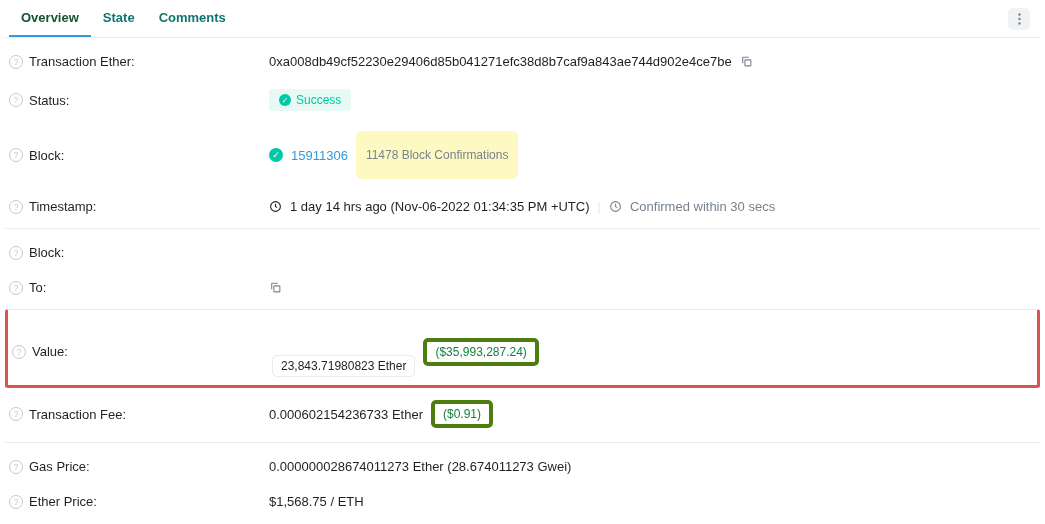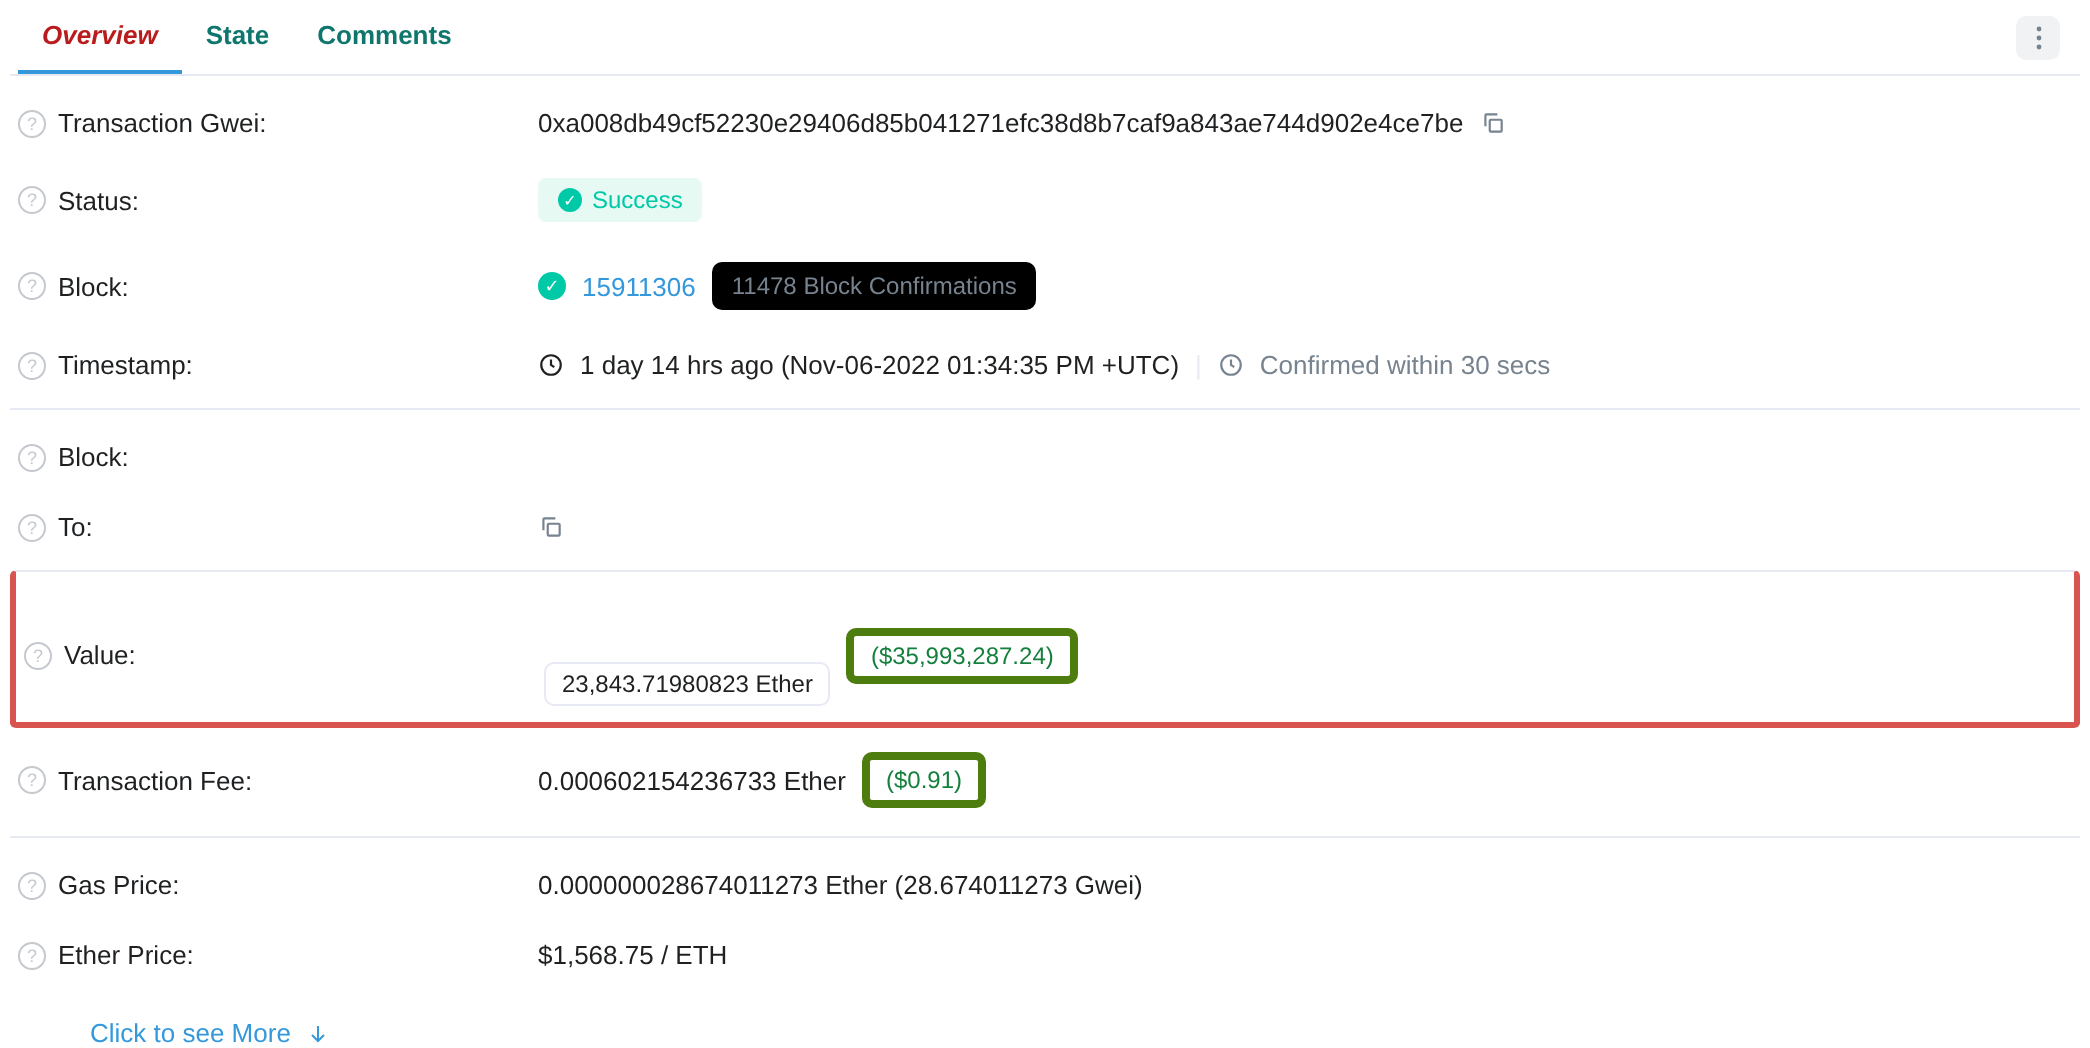--- a/index.html
+++ b/index.html
@@ -1,34 +1,34 @@
 <!DOCTYPE html>
 <html><head>
 <meta charset="utf-8">
 <style>
   * { box-sizing: border-box; margin: 0; padding: 0; }
   body { font-family: -apple-system, BlinkMacSystemFont, "Segoe UI", Helvetica, Arial, sans-serif; font-size: 13px; color: #212529; background: #fff; }
   .container { width: 1045px; padding: 0 5px; }
   .tabs { display: flex; align-items: center; border-bottom: 1px solid #e7eaf3; padding: 0 4px; position: relative; }
   .tab { padding: 10px 12px; font-size: 13px; font-weight: 700; color: #0f766e; cursor: pointer; border-bottom: 2px solid transparent; }
-  .tab.active { color: #b91c1c; border-bottom-color: #3498db; font-style: italic; }
+  .tab.active { color: #14532d; border-bottom-color: #3498db; }
   .tabs-right { margin-left: auto; padding-right: 6px; }
   .more-btn { width: 22px; height: 22px; border-radius: 5px; background: #f1f2f4; border: none; display: flex; align-items: center; justify-content: center; cursor: pointer; color: #77838f; }
   .panel { padding: 6px 0 0 0; }
   .row { display: flex; padding: 10px 4px; font-size: 13px; }
   .row.sep { border-top: 1px solid #e7eaf3; margin-top: 4px; padding-top: 16px; }
   .label { width: 260px; color: #1e2022; display: flex; align-items: center; gap: 6px; }
   .help-icon { width: 14px; height: 14px; border: 1px solid #c5c9cf; border-radius: 50%; color: #c5c9cf; font-size: 9px; line-height: 12px; text-align: center; display: inline-block; flex-shrink: 0; }
   .value { flex: 1; display: flex; align-items: center; gap: 8px; flex-wrap: wrap; color: #1e2022; }
   .link { color: #3498db; text-decoration: none; }
   .copy-icon { color: #77838f; cursor: pointer; display: inline-flex; }
   .badge-success { background: #e6f9f3; color: #00c9a7; padding: 4px 10px; border-radius: 4px; font-size: 12px; display: inline-flex; align-items: center; gap: 5px; }
   .check-circle { width: 12px; height: 12px; background: #00c9a7; border-radius: 50%; display: inline-flex; align-items: center; justify-content: center; color: #fff; font-size: 8px; }
   .check-circle-blue { width: 14px; height: 14px; background: #00c9a7; border-radius: 50%; display: inline-flex; align-items: center; justify-content: center; color: #fff; font-size: 9px; }
-  .chip { background: #000000; color: #77838f; padding: 5px 10px; border-radius: 5px; font-size: 12px; }
+  .chip { background: #fef9c3; color: #77838f; padding: 17px 10px; border-radius: 5px; font-size: 12px; }
   .chip-border { border: 1px solid #e7eaf3; color: #1e2022; padding: 3px 8px; border-radius: 5px; font-size: 12px; margin-top: 29px; }
   .chip-border-link { border: 4px solid #4d7c0f; color: #15803d; padding: 3px 8px; border-radius: 5px; font-size: 12px; }
   .sep-pipe { color: #e7eaf3; }
   .muted { color: #77838f; }
   .clock-icon { display: inline-flex; }
   .highlight-row { border: 3px solid #d9534f; border-radius: 3px; padding: 8px 4px; margin: 2px 0; }
   .more-link-row { padding: 14px 4px; margin-left: 36px; }
   .more-link { color: #3498db; font-size: 13px; display: inline-flex; align-items: center; gap: 8px; cursor: pointer; }
   .arrow-down { color: #3498db; }
   svg { display: block; }
@@ -51,21 +51,21 @@
           </svg>
       </button>
     </div>
   </div>
 
   <div class="panel">
 
     <div class="row">
       <div class="label">
           <span class="help-icon">?</span>
-          <span>Transaction Gwei:</span>
+          <span>Transaction Ether:</span>
         </div>
       <div class="value">
         <span>0xa008db49cf52230e29406d85b041271efc38d8b7caf9a843ae744d902e4ce7be</span>
         <span class="copy-icon">
           <svg width="13" height="13" viewBox="0 0 24 24" fill="none" stroke="#77838f" stroke-width="2">
               <rect x="9" y="9" width="11" height="11" rx="1"></rect>
               <path d="M5 15V5a1 1 0 0 1 1-1h10"></path>
             </svg>
         </span>
       </div>

